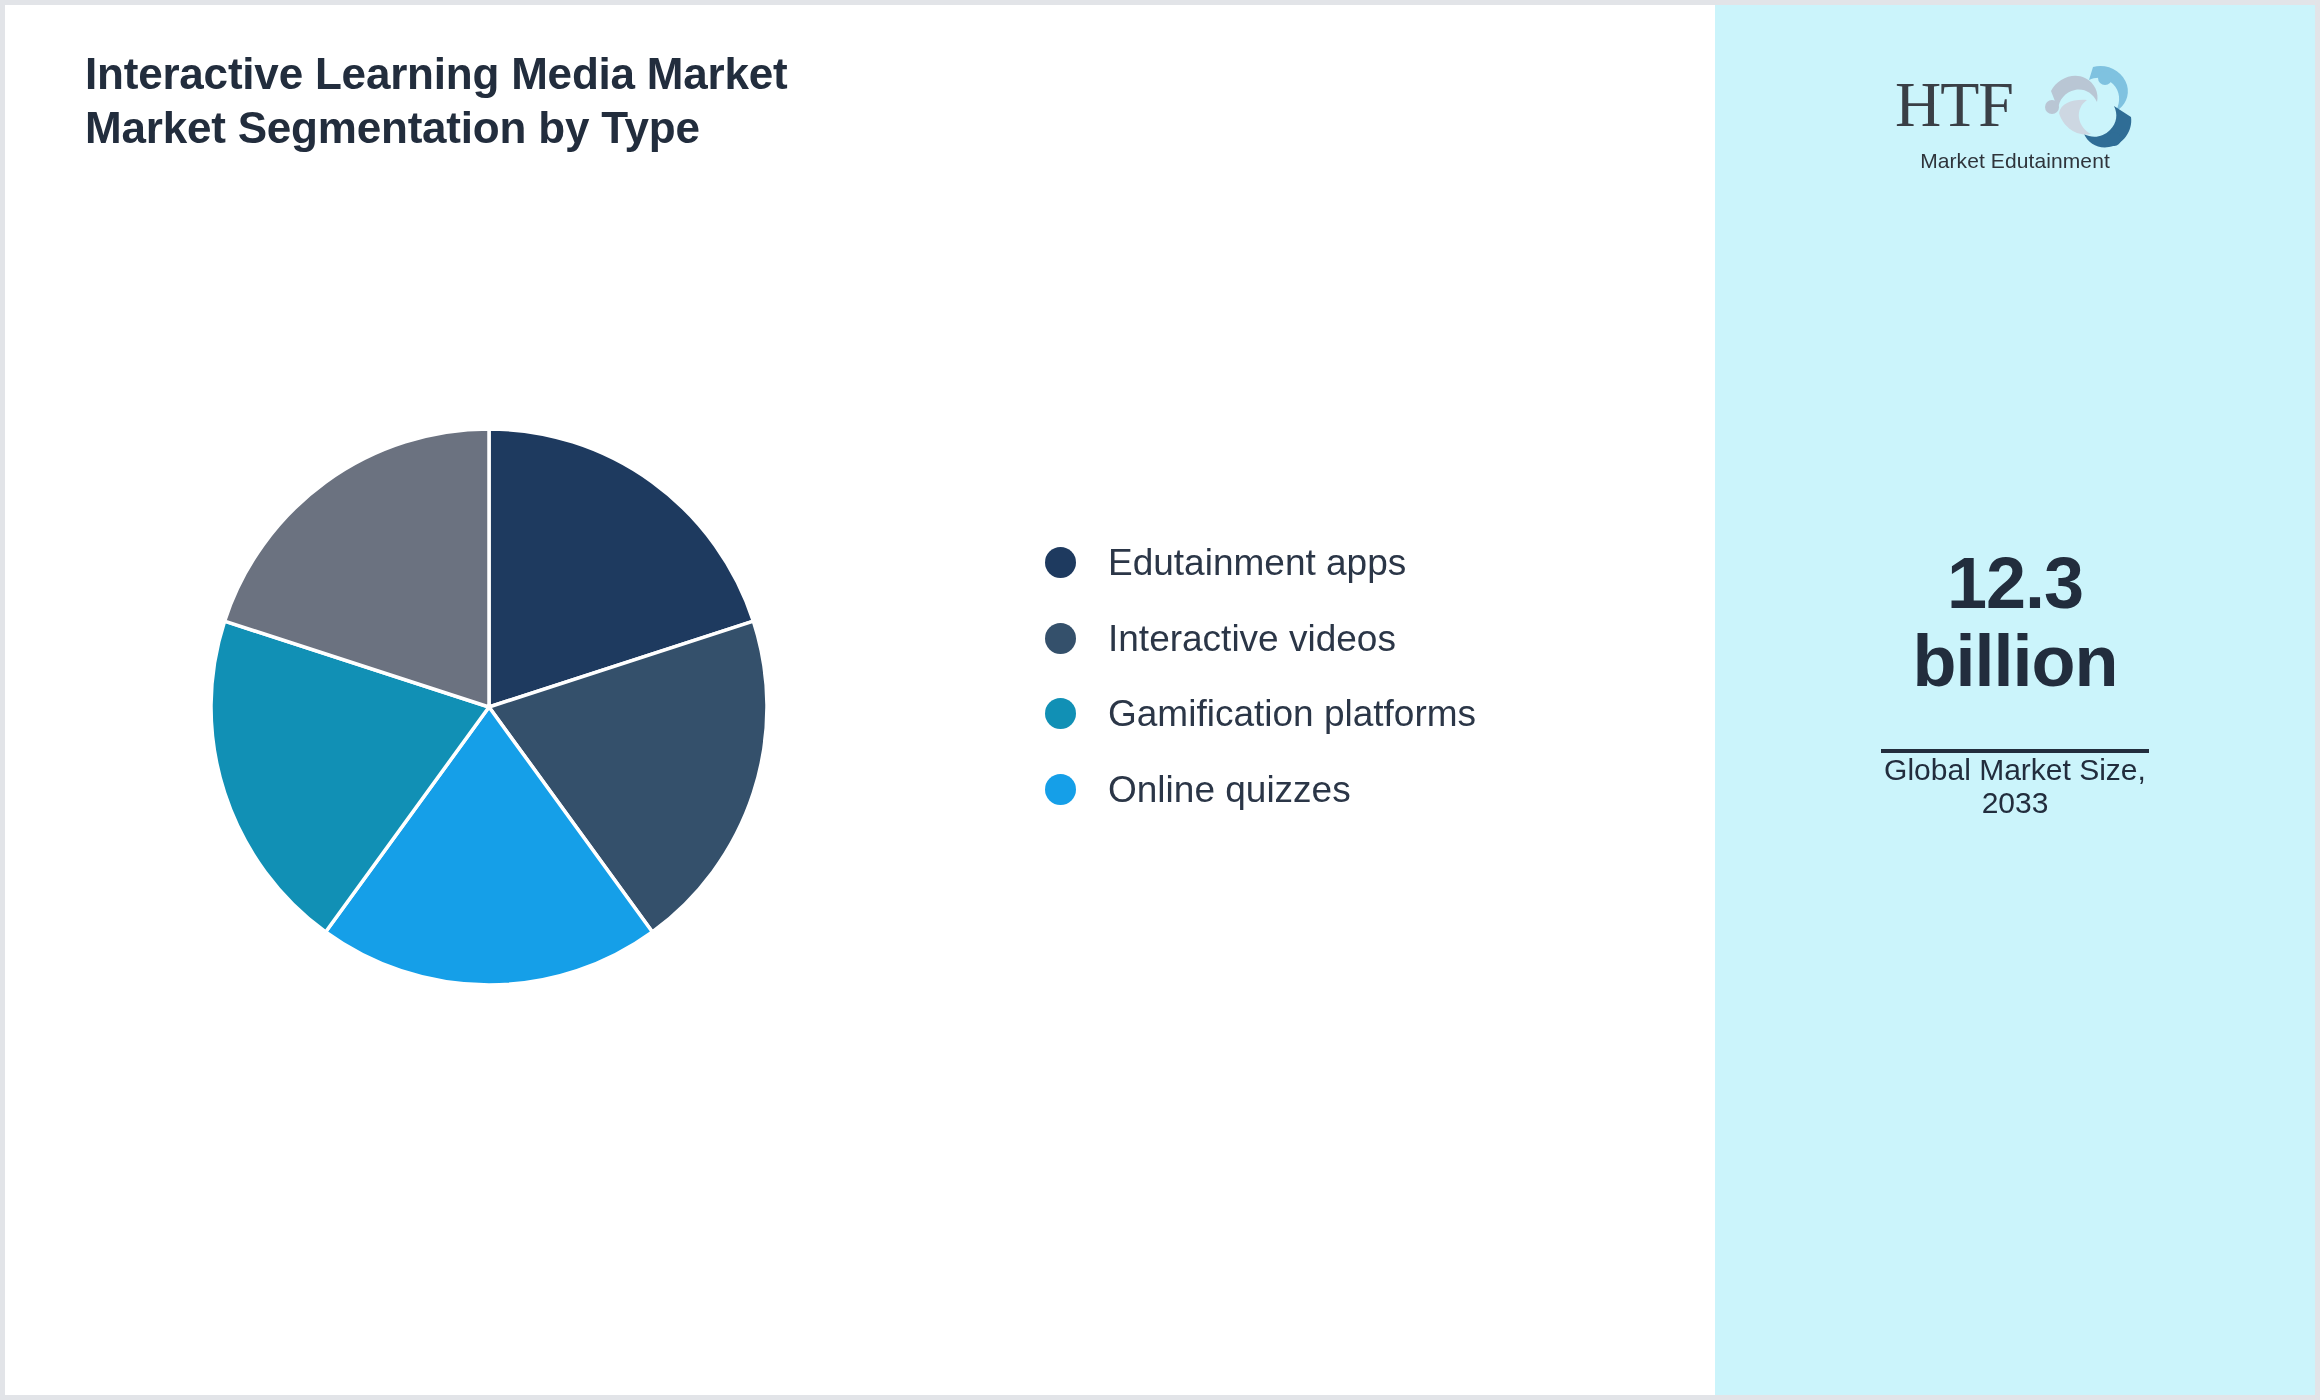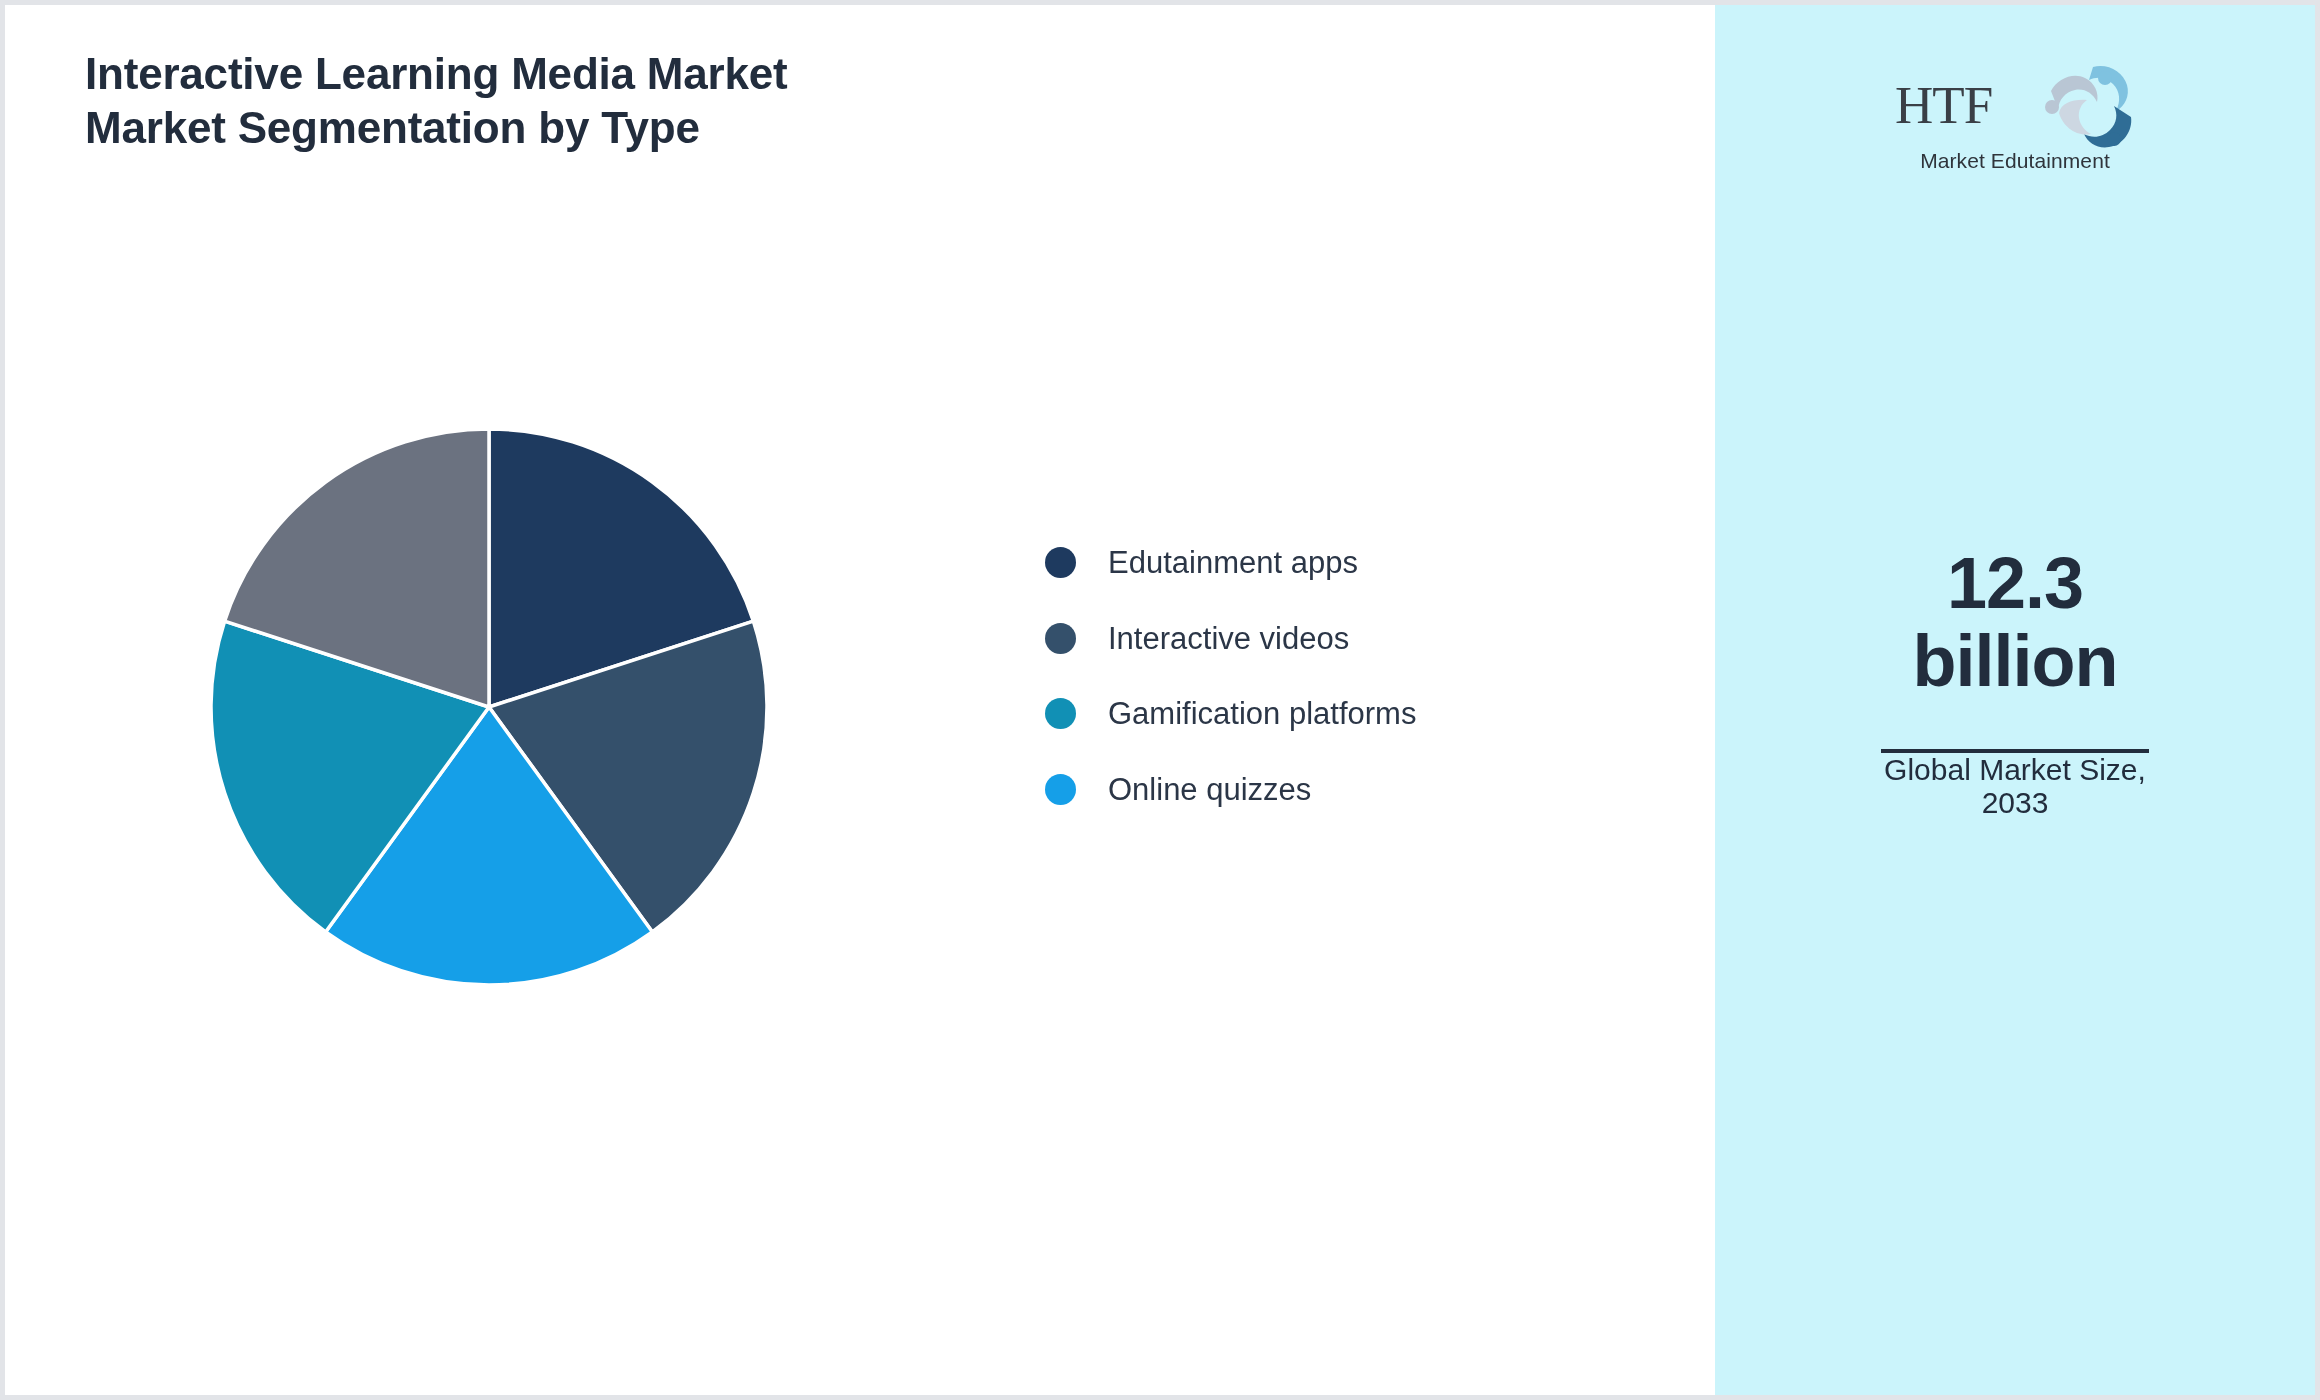--- a/index.html
+++ b/index.html
@@ -72,21 +72,21 @@
     height: 75.5px;
   }
   .legend-swatch {
     width: 31px;
     height: 31px;
     border-radius: 50%;
     flex: 0 0 auto;
   }
   .legend-label {
     margin-left: 32px;
-    font-size: 31px;
+    font-size: 37px;
     color: #2b3647;
     line-height: 1;
     white-space: nowrap;
   }
 
   
   #stat-panel {
     position: absolute;
     left: 1710px;
     top: 0;
@@ -109,21 +109,21 @@
   #logo-mark {
     position: relative;
     width: 260px;
     height: 80px;
   }
   #logo-letters {
     position: absolute;
     left: 10px;
     top: 2px;
     font-family: "Liberation Serif", serif;
-    font-size: 53px;
+    font-size: 64px;
     line-height: 72px;
     color: #3a3f46;
     letter-spacing: -1px;
   }
   #logo-swirl {
     position: absolute;
     left: 150px;
     top: -6px;
     width: 104px;
     height: 88px;

